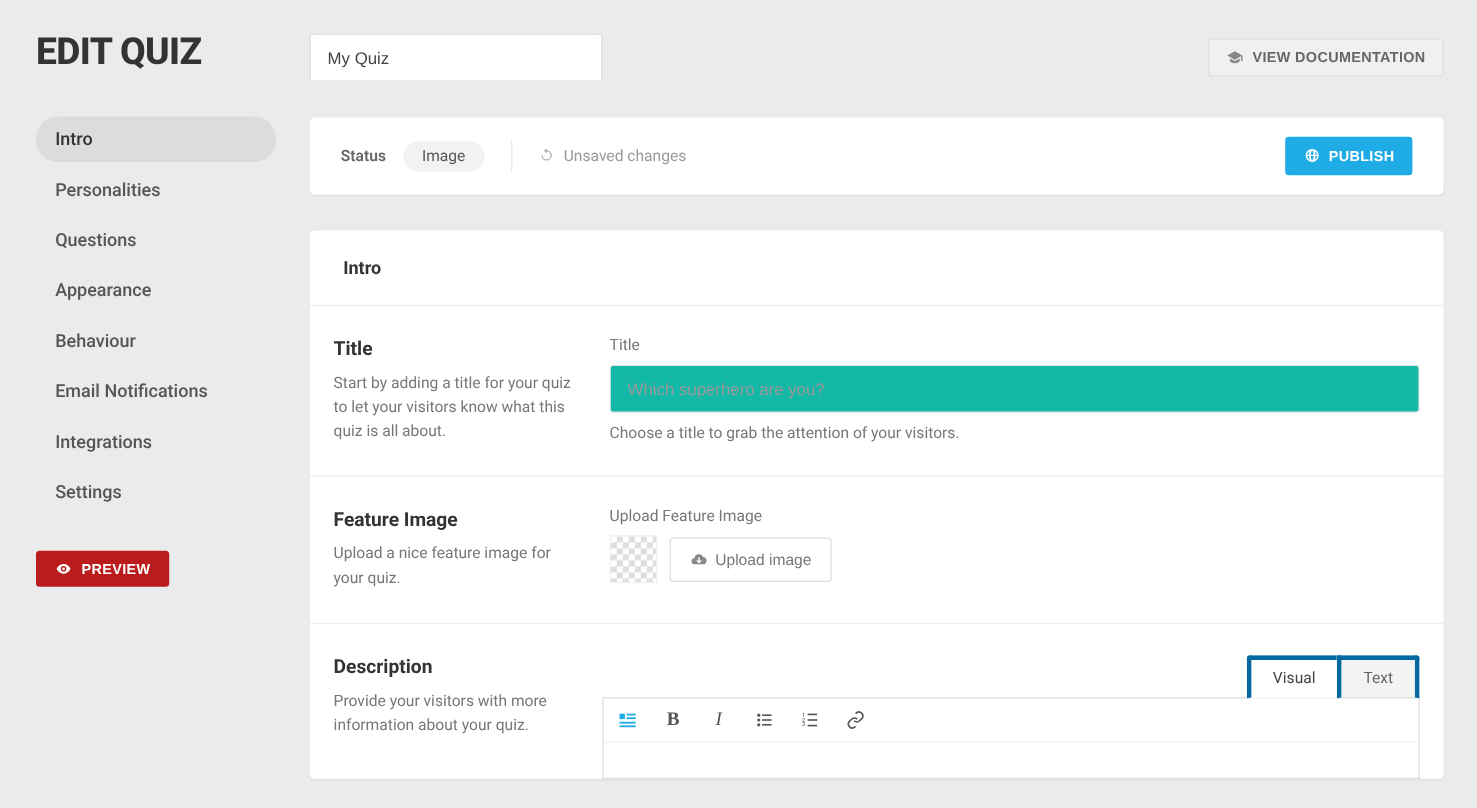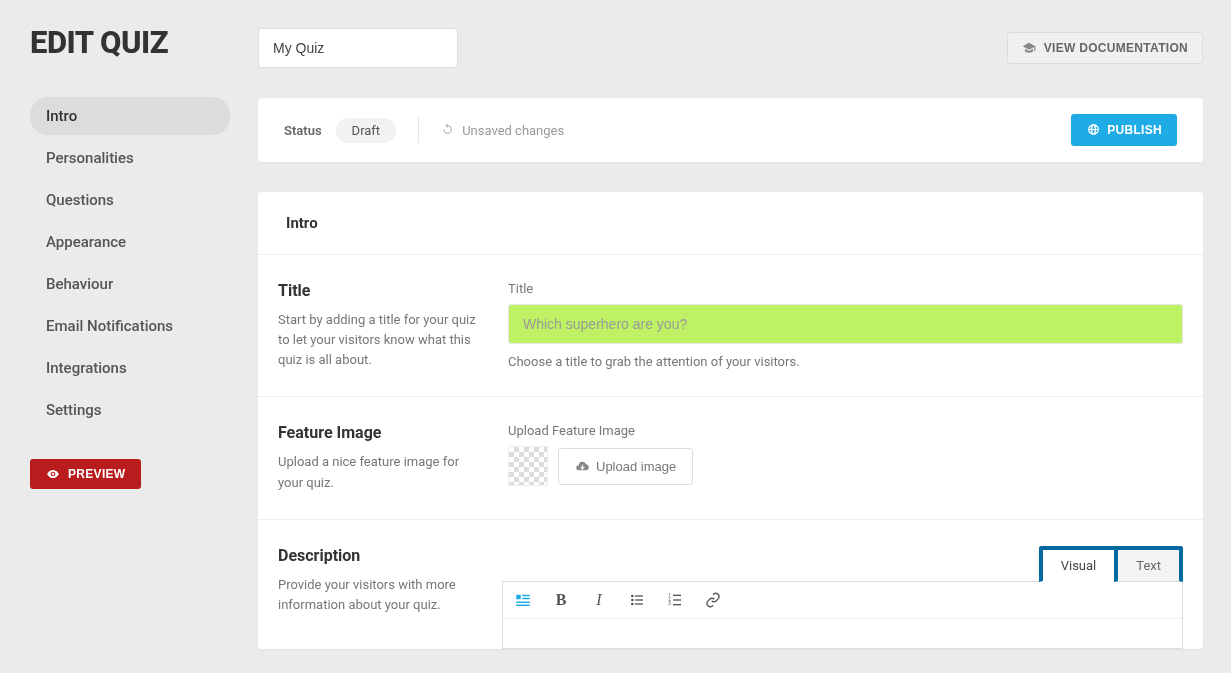--- a/index.html
+++ b/index.html
@@ -61,21 +61,21 @@
       flex: 1;
       padding: 28px 28px 0 0;
     }
     .top-row {
       display: flex;
       justify-content: space-between;
       align-items: center;
       margin-bottom: 30px;
     }
     .quiz-name-input {
-      width: 200px;
+      width: 244px;
       padding: 11px 14px;
       border: 1px solid #ddd;
       background: #fff;
       border-radius: 3px;
       font-size: 14px;
       color: #444;
     }
     .doc-btn {
       display: inline-flex;
       align-items: center;
@@ -176,21 +176,21 @@
     .section-right { flex: 1; }
     .field-label {
       font-size: 13px;
       color: #777;
       margin-bottom: 8px;
       display: block;
     }
     .text-input {
       width: 100%;
       padding: 11px 14px;
-      background: #bef264;
+      background: #14b8a6;
       border: 1px solid #e5e5e5;
       border-radius: 3px;
       font-size: 14px;
       color: #444;
     }
     .text-input::placeholder { color: #999; }
     .field-hint {
       font-size: 13px;
       color: #777;
       margin-top: 10px;
@@ -304,21 +304,21 @@
             </svg>
         </span>
         <span>VIEW DOCUMENTATION</span>
       </button>
     </div>
 
     <div class="card">
       <div class="status-bar">
         <div class="status-left">
           <span class="status-label">Status</span>
-          <span class="status-pill">Draft</span>
+          <span class="status-pill">Image</span>
           <span class="divider-v"></span>
           <span class="unsaved">
             <span class="ico">
               <svg viewBox="0 0 24 24" width="13" height="13" fill="#aaa">
                   <path d="M12 4V1L8 5l4 4V6a6 6 0 11-6 6H4a8 8 0 108-8z"></path>
                 </svg>
             </span>
             <span>Unsaved changes</span>
           </span>
         </div>

